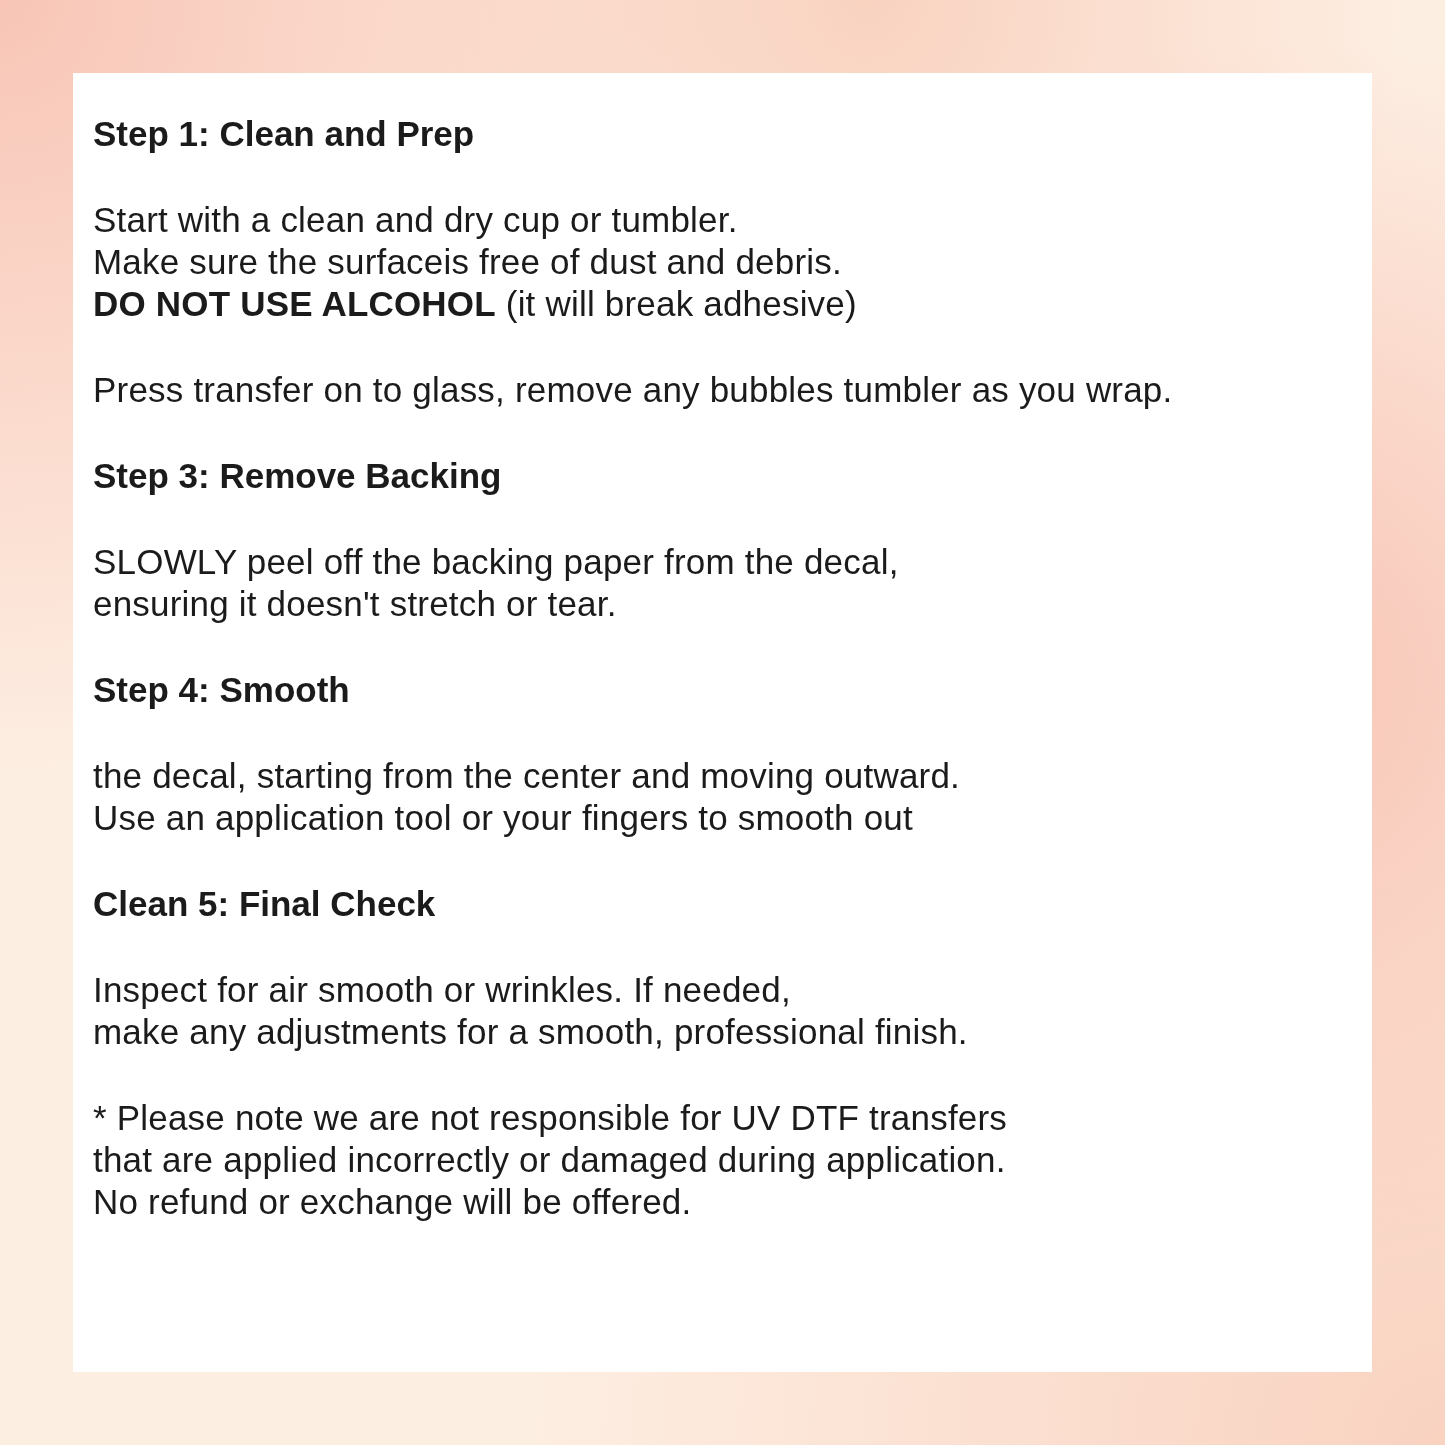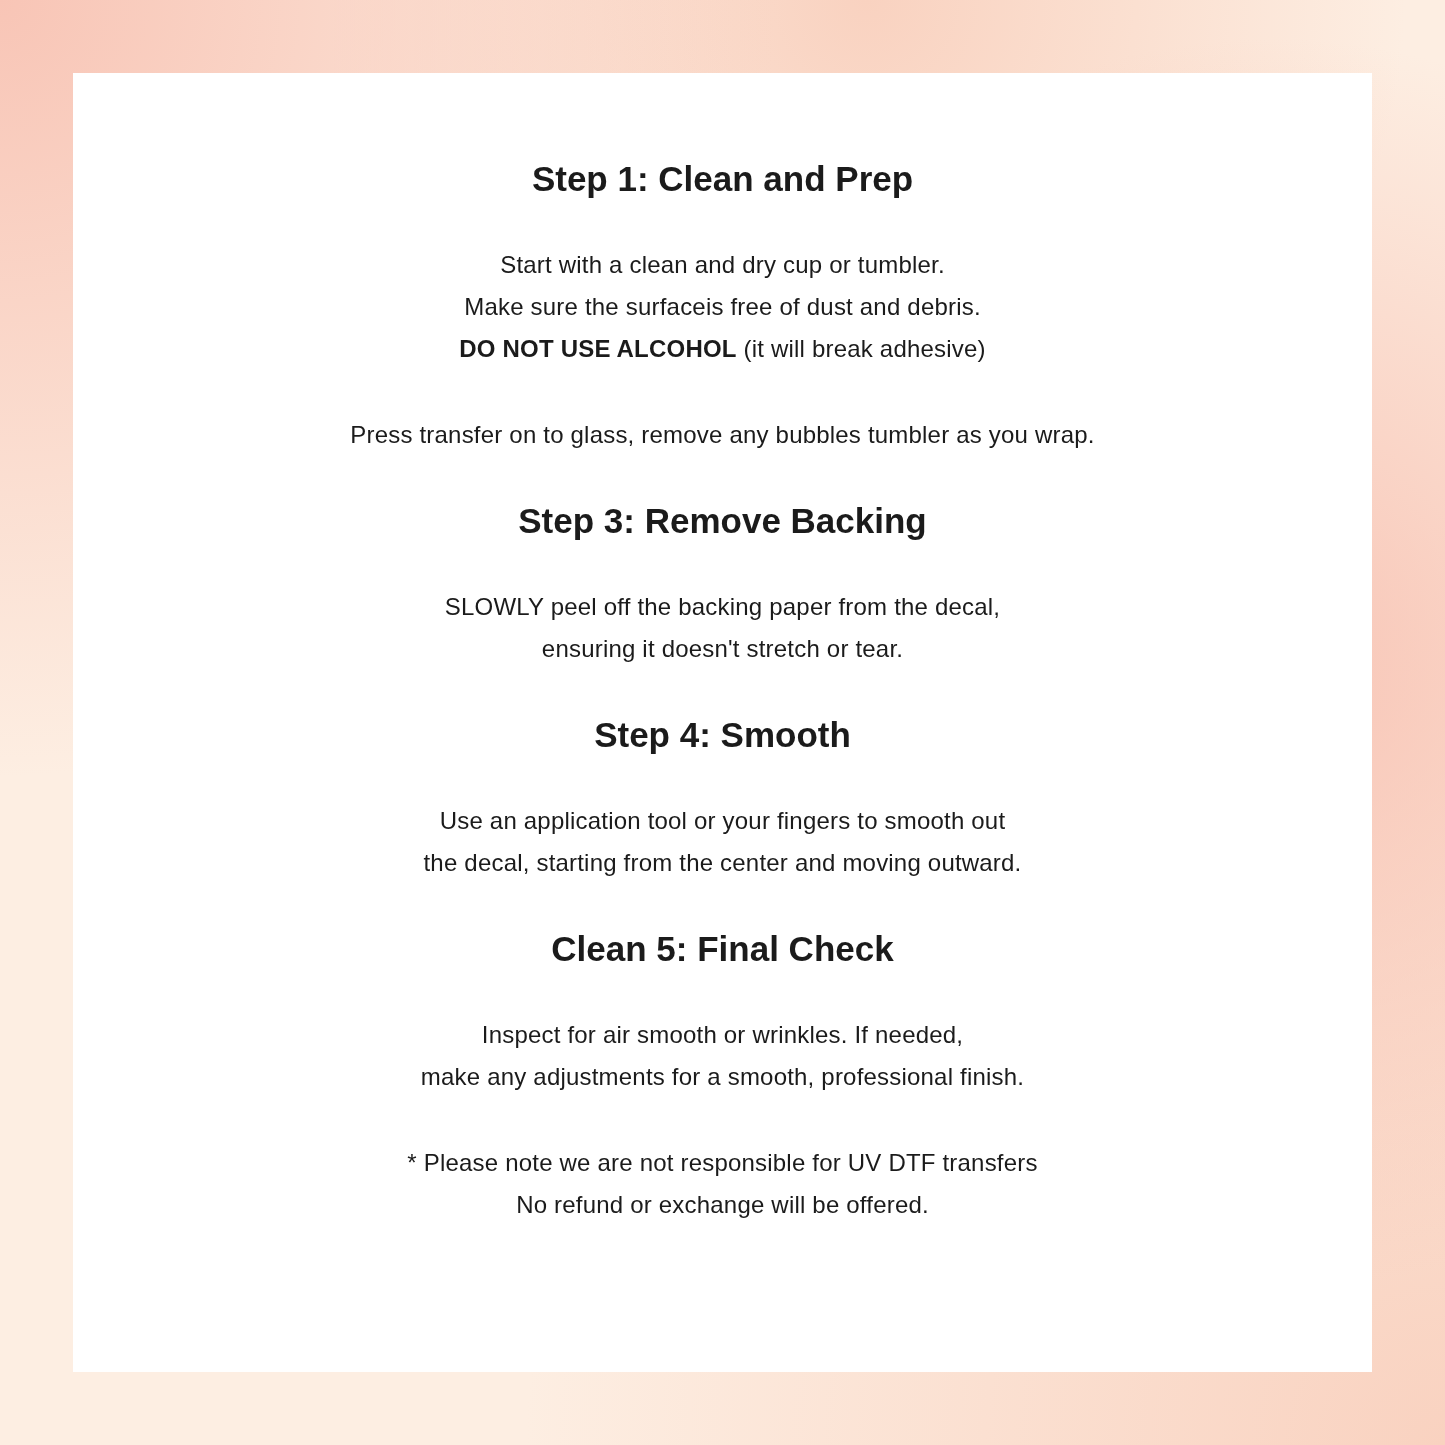--- a/index.html
+++ b/index.html
@@ -22,29 +22,27 @@
     position: absolute;
     inset: 73px;
     background: var(--surface, #ffffff);
     overflow: hidden;
   }
   .content {
     box-sizing: border-box;
     width: 100%;
     height: 100%;
     padding: 40px 20px 36px;
-    text-align: center;
     color: var(--text-color, #1b1b1b);
-    margin-top: 45px;
   }
   .block + .block {
     margin-top: 44px;
   }
   .line {
-    font-size: 24px;
+    font-size: 35px;
     line-height: 42px;
     font-weight: 400;
     letter-spacing: 0.2px;
   }
   .heading .line,
   .heading {
     font-size: 35px;
     line-height: 42px;
     font-weight: 700;
   }
@@ -73,29 +71,30 @@
     </div>
 
     <div class="block heading">Step 3: Remove Backing</div>
     <div class="block para">
       <div class="line">SLOWLY peel off the backing paper from the decal,</div>
       <div class="line">ensuring  it doesn't stretch or tear.</div>
     </div>
 
     <div class="block heading">Step 4: Smooth</div>
     <div class="block para">
+      <div class="line">the decal, starting from the center and moving outward.</div>
       <div class="line">Use an application tool or your fingers to smooth out</div>
-      <div class="line">the decal, starting from the center and moving outward.</div>
     </div>
 
     <div class="block heading">Clean 5: Final Check</div>
     <div class="block para">
       <div class="line">Inspect for air smooth or wrinkles.  If needed,</div>
       <div class="line">make any adjustments for a smooth, professional finish.</div>
     </div>
 
     <div class="block para disclaimer">
       <div class="line">* Please note we are not responsible for UV DTF transfers</div>
+      <div class="line">that are applied incorrectly or damaged during application.</div>
       <div class="line">No refund or exchange will be offered.</div>
     </div>
 
   </div>
 </div>
 
 </body></html>

